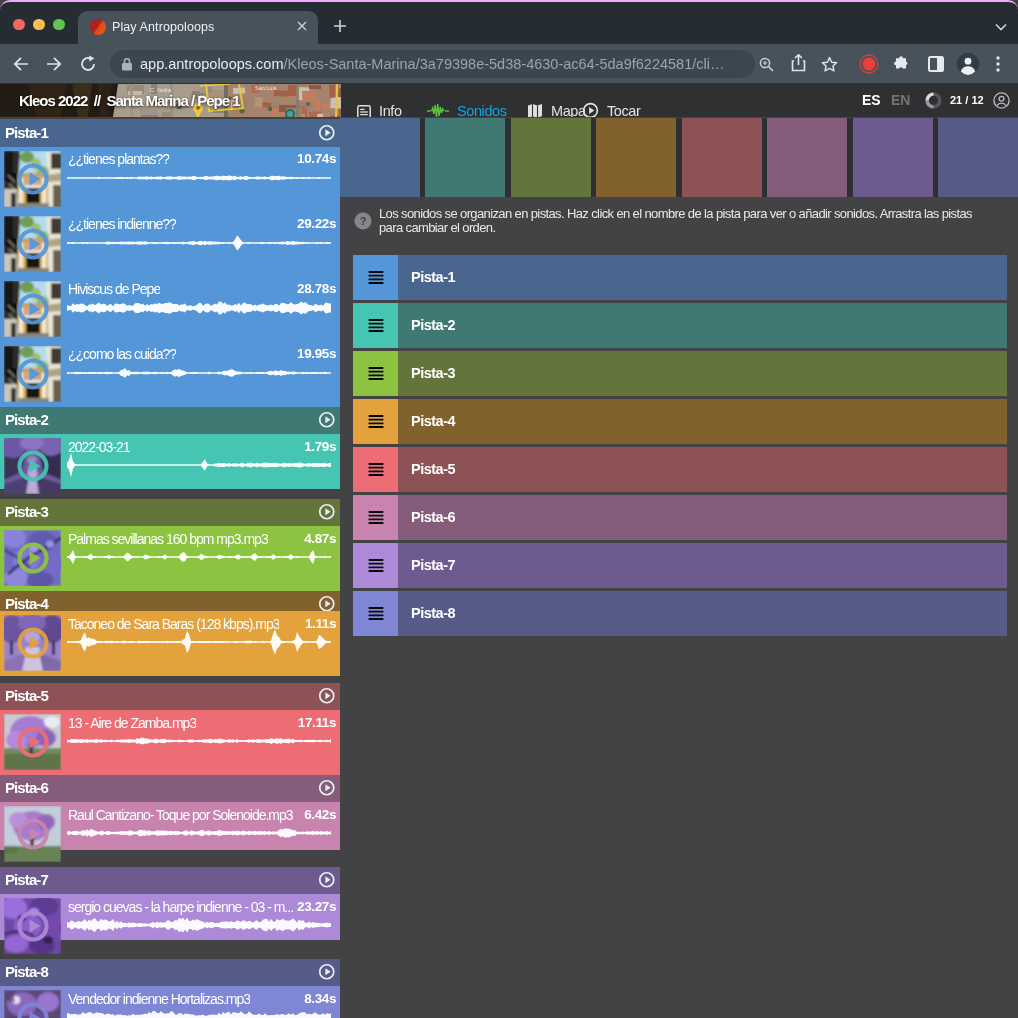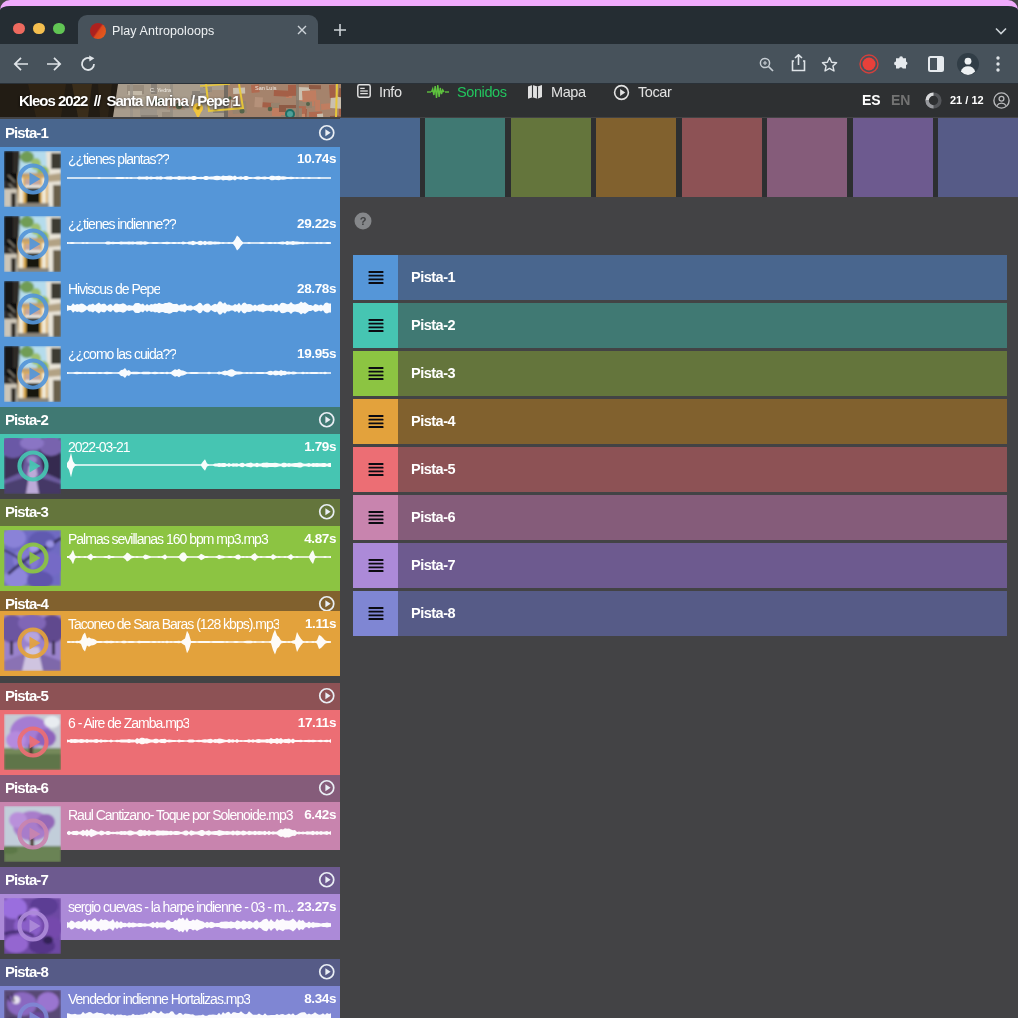--- a/index.html
+++ b/index.html
@@ -1,32 +1,32 @@
 <!DOCTYPE html>
 <html><head><meta charset="utf-8"><title>Play Antropoloops</title>
 <style>
 * { margin:0; padding:0; box-sizing:border-box; }
 html,body { width:1018px; height:1018px; overflow:hidden; background:#434345;
   font-family:"Liberation Sans", sans-serif; }
 .abs { position:absolute; }
 #titlebar { position:absolute; left:0; top:0; width:1018px; height:44px; background:#252d33;
-  border-top:6px solid #f0abfc; border-radius:10px 10px 0 0; }
+  border-top:2px solid #f0abfc; border-radius:10px 10px 0 0; }
 .tl { position:absolute; top:16.5px; width:11.5px; height:11.5px; border-radius:50%; }
 #tab { position:absolute; left:78px; top:9px; width:240px; height:35px; background:#47525b;
   border-radius:9px 9px 0 0; }
 #tabtitle { position:absolute; left:34px; top:9px; font-size:12.5px; color:#eef1f3; letter-spacing:0.1px; }
 #toolbar { position:absolute; left:0; top:44px; width:1018px; height:40px; background:#47525b;
   border-bottom:1px solid #2a3138; box-sizing:border-box; }
 #pill { position:absolute; left:110px; top:6px; width:645px; height:28px; border-radius:14px; background:#3c4650; }
 #url { position:absolute; left:30px; top:6px; font-size:14.5px; color:#e7ebee; white-space:nowrap; }
 #url .p { color:#9ba4ab; }
 #appheader { position:absolute; left:0; top:84px; width:1018px; height:33px; background:#2e3032; }
 #maptitle { position:absolute; left:19px; top:7.5px; font-size:15px; font-weight:700; color:#fff;
   text-shadow:0 1px 3px rgba(0,0,0,0.8); letter-spacing:-1px; }
-.nav { position:absolute; top:0; height:35px; display:flex; align-items:flex-start; gap:8px;
+.nav { position:absolute; top:0; height:35px; display:flex; align-items:flex-end; gap:8px;
   color:#e2e2e2; font-size:14.5px; letter-spacing:-0.4px; }
 #content { position:absolute; left:0; top:117px; width:1018px; height:901px; background:#434345; }
 .shdr { position:absolute; left:0; width:340px; margin-top:-117px; }
 .shdr-t { position:absolute; left:5px; top:4.5px; color:#fff; font-size:15px; font-weight:700; letter-spacing:-0.9px; }
 .shdr-p { position:absolute; right:5px; top:4.5px; }
 .clip { position:absolute; left:0; width:340px; margin-top:-117px; }
 .cth { position:absolute; left:4px; top:4px; }
 .cname { position:absolute; left:68px; top:4.5px; color:#fff; font-size:14px; letter-spacing:-1px; max-width:236px; white-space:nowrap; overflow:hidden; }
 .cdur { position:absolute; right:4px; top:4.5px; color:#fff; font-size:13.5px; font-weight:700; letter-spacing:-0.4px; }
 .cwave { position:absolute; left:67px; top:18px; }
@@ -85,20 +85,29 @@
       <svg width="18" height="18" viewBox="0 0 18 18">
         <path d="M2 8.2 H13.2 L8.4 3.4 L9.6 2.2 L16.4 9 L9.6 15.8 L8.4 14.6 L13.2 9.8 H2 Z" fill="#dfe4e8"></path>
       </svg>
     </div>
   <div class="abs" style="left:79px;top:11px">
       <svg width="18" height="18" viewBox="0 0 18 18">
         <path d="M15 9 A6 6 0 1 1 11.3 3.45" fill="none" stroke="#dfe4e8" stroke-width="1.8"></path>
         <path d="M10.2 0.6 L15.4 3.2 L10.4 6.4 Z" fill="#dfe4e8"></path>
       </svg>
     </div>
+  <div id="pill">
+    <div class="abs" style="left:11px;top:7px">
+        <svg width="12" height="14" viewBox="0 0 12 14">
+          <rect x="1" y="6" width="10" height="7.5" rx="1.2" fill="#aab2b8"></rect>
+          <path d="M3.5 6 V4.2 a2.5 2.5 0 0 1 5 0 V6" fill="none" stroke="#aab2b8" stroke-width="1.6"></path>
+        </svg>
+      </div>
+    <div id="url">app.antropoloops.com<span class="p">/Kleos-Santa-Marina/3a79398e-5d38-4630-ac64-5da9f6224581/cli…</span></div>
+  </div>
   <div class="abs" style="left:758px;top:11.5px">
       <svg width="17" height="17" viewBox="0 0 17 17">
         <circle cx="7" cy="7" r="4.6" fill="none" stroke="#c7ced4" stroke-width="1.5"></circle>
         <path d="M10.5 10.5 L15 15" stroke="#c7ced4" stroke-width="1.7"></path>
         <path d="M5 7h4 M7 5v4" stroke="#c7ced4" stroke-width="1.2"></path>
       </svg>
     </div>
   <div class="abs" style="left:791px;top:10px">
       <svg width="15" height="18" viewBox="0 0 15 18">
         <path d="M7.5 1 L7.5 11 M4 4 L7.5 0.8 L11 4" fill="none" stroke="#dfe4e8" stroke-width="1.6"></path>
@@ -249,30 +258,30 @@
       <span>Info</span>
     </div>
   <div class="nav" style="left:427px">
       <svg width="22" height="16" viewBox="0 0 22 16">
         <g stroke="#5ec23e" stroke-width="1.4" fill="none">
           <path d="M0 8 h4"></path>
           <path d="M18 8 h4"></path>
           <path d="M4.5 8 l1.2-3 1.2 6 1.3-9 1.3 12 1.3-13 1.3 12 1.2-9 1.2 6 1.2-4 1.3 2"></path>
         </g>
       </svg>
-      <span style="color:#22c55e">Sonidos</span>
+      <span style="color:#0ea5e9">Sonidos</span>
     </div>
   <div class="nav" style="left:527px">
       <svg width="16" height="16" viewBox="0 0 16 16">
         <path d="M1 2.5 L5.5 1 L10.5 2.5 L15 1 V13 L10.5 14.8 L5.5 13.2 L1 14.8 Z" fill="#e0e0e0"></path>
         <path d="M5.5 1 V13.2 M10.5 2.5 V14.8" stroke="#2e3032" stroke-width="1.1"></path>
       </svg>
       <span>Mapa</span>
     </div>
-  <div class="nav" style="left:613px">
+  <div class="nav" style="left:582px">
       <svg width="17" height="17" viewBox="0 0 17 17" style="display:block">
         <circle cx="8.5" cy="8.5" r="6.9" fill="none" stroke="#e2e2e2" stroke-width="1.6"></circle>
         <path d="M7.14 5.1 L12.24 8.5 L7.14 11.899999999999999 Z" fill="#e2e2e2"></path>
       </svg>
       <span>Tocar</span>
     </div>
   <div class="abs" style="left:862px;top:8px;font-size:14px;font-weight:700;color:#fff">ES</div>
   <div class="abs" style="left:891px;top:8px;font-size:14px;font-weight:700;color:#737373">EN</div>
   <div class="abs" style="left:925px;top:8px">
       <svg width="17" height="17" viewBox="0 0 17 17">
@@ -641,21 +650,21 @@
               <ellipse cx="12" cy="26" rx="10" ry="9" fill="#b58ade"></ellipse>
               <ellipse cx="42" cy="24" rx="10" ry="9" fill="#8f64bc"></ellipse>
               <rect x="25" y="30" width="4" height="12" fill="#4c3c34"></rect>
               <ellipse cx="48" cy="8" rx="8" ry="6" fill="#e8ecf0"></ellipse>
             </g>
             <circle cx="29" cy="28" r="13.5" fill="none" stroke="#EC6E74" stroke-width="4.2" stroke-opacity="0.93"></circle>
             <path d="M25.5 21.5 L36.5 28 L25.5 34.5 Z" fill="#EC6E74" fill-opacity="0.93"></path>
           </g>
         </svg>
       </div>
-      <div class="cname">6 - Aire de Zamba.mp3</div>
+      <div class="cname">13 - Aire de Zamba.mp3</div>
       <div class="cdur">17.11s</div>
       <div class="cwave">
         <svg width="264" height="26" viewBox="0 0 264 26" style="display:block">
           <polygon points="0.0,11.4 2.0,11.9 4.0,11.0 6.0,11.2 8.0,11.0 10.0,11.2 12.0,11.5 14.0,10.9 16.0,11.2 18.0,11.7 20.0,11.0 22.0,11.7 24.0,11.5 26.0,11.8 28.0,11.3 30.0,10.9 32.0,12.0 34.0,11.3 36.0,11.9 38.0,11.7 40.0,12.0 42.0,12.2 44.0,11.5 46.0,12.2 48.0,12.2 50.0,11.8 52.0,12.0 54.0,11.5 56.0,11.5 58.0,11.6 60.0,11.4 62.0,10.9 64.0,11.6 66.0,11.4 68.0,11.7 70.0,10.0 72.0,11.0 74.0,9.8 76.0,9.8 78.0,10.4 80.0,10.2 82.0,11.0 84.0,11.4 86.0,11.5 88.0,10.8 90.0,10.8 92.0,11.7 94.0,11.1 96.0,10.9 98.0,10.7 100.0,11.9 102.0,11.6 104.0,11.8 106.0,12.0 108.0,11.9 110.0,12.2 112.0,11.5 114.0,12.0 116.0,12.1 118.0,12.2 120.0,12.2 122.0,11.6 124.0,11.5 126.0,11.6 128.0,12.2 130.0,11.9 132.0,11.7 134.0,11.9 136.0,11.5 138.0,11.3 140.0,11.6 142.0,11.0 144.0,10.7 146.0,11.7 148.0,11.1 150.0,11.2 152.0,10.6 154.0,10.8 156.0,11.3 158.0,11.7 160.0,11.9 162.0,10.9 164.0,11.8 166.0,11.3 168.0,12.2 170.0,11.1 172.0,12.2 174.0,12.0 176.0,12.2 178.0,12.1 180.0,12.1 182.0,11.3 184.0,12.0 186.0,11.2 188.0,12.1 190.0,11.2 192.0,11.0 194.0,11.5 196.0,11.6 198.0,11.5 200.0,10.9 202.0,11.3 204.0,10.1 206.0,10.9 208.0,10.9 210.0,10.1 212.0,11.1 214.0,10.0 216.0,11.4 218.0,10.9 220.0,10.9 222.0,10.5 224.0,11.7 226.0,10.5 228.0,11.9 230.0,12.0 232.0,12.0 234.0,11.8 236.0,12.2 238.0,11.9 240.0,12.0 242.0,11.7 244.0,12.0 246.0,11.8 248.0,12.1 250.0,12.2 252.0,12.0 254.0,11.7 256.0,12.2 258.0,12.1 260.0,11.8 262.0,12.2 264.0,11.1 264.0,14.9 262.0,13.8 260.0,14.2 258.0,13.9 256.0,13.8 254.0,14.3 252.0,14.0 250.0,13.8 248.0,13.9 246.0,14.2 244.0,14.0 242.0,14.3 240.0,14.0 238.0,14.1 236.0,13.8 234.0,14.2 232.0,14.0 230.0,14.0 228.0,14.1 226.0,15.5 224.0,14.3 222.0,15.5 220.0,15.1 218.0,15.1 216.0,14.6 214.0,16.0 212.0,14.9 210.0,15.9 208.0,15.1 206.0,15.1 204.0,15.9 202.0,14.7 200.0,15.1 198.0,14.5 196.0,14.4 194.0,14.5 192.0,15.0 190.0,14.8 188.0,13.9 186.0,14.8 184.0,14.0 182.0,14.7 180.0,13.9 178.0,13.9 176.0,13.8 174.0,14.0 172.0,13.8 170.0,14.9 168.0,13.8 166.0,14.7 164.0,14.2 162.0,15.1 160.0,14.1 158.0,14.3 156.0,14.7 154.0,15.2 152.0,15.4 150.0,14.8 148.0,14.9 146.0,14.3 144.0,15.3 142.0,15.0 140.0,14.4 138.0,14.7 136.0,14.5 134.0,14.1 132.0,14.3 130.0,14.1 128.0,13.8 126.0,14.4 124.0,14.5 122.0,14.4 120.0,13.8 118.0,13.8 116.0,13.9 114.0,14.0 112.0,14.5 110.0,13.8 108.0,14.1 106.0,14.0 104.0,14.2 102.0,14.4 100.0,14.1 98.0,15.3 96.0,15.1 94.0,14.9 92.0,14.3 90.0,15.2 88.0,15.2 86.0,14.5 84.0,14.6 82.0,15.0 80.0,15.8 78.0,15.6 76.0,16.2 74.0,16.2 72.0,15.0 70.0,16.0 68.0,14.3 66.0,14.6 64.0,14.4 62.0,15.1 60.0,14.6 58.0,14.4 56.0,14.5 54.0,14.5 52.0,14.0 50.0,14.2 48.0,13.8 46.0,13.8 44.0,14.5 42.0,13.8 40.0,14.0 38.0,14.3 36.0,14.1 34.0,14.7 32.0,14.0 30.0,15.1 28.0,14.7 26.0,14.2 24.0,14.5 22.0,14.3 20.0,15.0 18.0,14.3 16.0,14.8 14.0,15.1 12.0,14.5 10.0,14.8 8.0,15.0 6.0,14.8 4.0,15.0 2.0,14.1 0.0,14.6" fill="#fff" fill-opacity="0.96"></polygon>
         </svg>
       </div>
     </div>
     <div class="shdr" style="top:774.7px;height:27.7px;background:#855C7A">
       <span class="shdr-t">Pista-6</span>
       <span class="shdr-p">
@@ -792,20 +801,21 @@
       <div class="sw" style="background:#855C7A"></div>
       <div class="sw" style="background:#6D5A8F"></div>
       <div class="sw" style="background:#565B87"></div>
     </div>
   <div id="help">
       <svg width="18" height="18" viewBox="0 0 18 18">
         <circle cx="9" cy="9" r="8.5" fill="#85878a"></circle>
         <text x="9" y="13" font-family="Liberation Sans, sans-serif" font-size="11" font-weight="bold" fill="#3f4042" text-anchor="middle">?</text>
       </svg>
     </div>
+  <div id="helptext">Los sonidos se organizan en pistas. Haz click en el nombre de la pista para ver o añadir sonidos. Arrastra las pistas<br>para cambiar el orden.</div>
   <div class="row" style="top:255px;background:#49668E">
       <div class="rh" style="background:#5596D8">
         <svg width="16" height="13" viewBox="0 0 16 13" style="display:block">
           <g fill="#0b0b12">
             <rect x="0.5" y="0" width="15" height="1.9" rx="0.6"></rect>
             <rect x="0.5" y="3.7" width="15" height="1.9" rx="0.6"></rect>
             <rect x="0.5" y="7.4" width="15" height="1.9" rx="0.6"></rect>
             <rect x="0.5" y="11.1" width="15" height="1.9" rx="0.6"></rect>
           </g>
         </svg>

